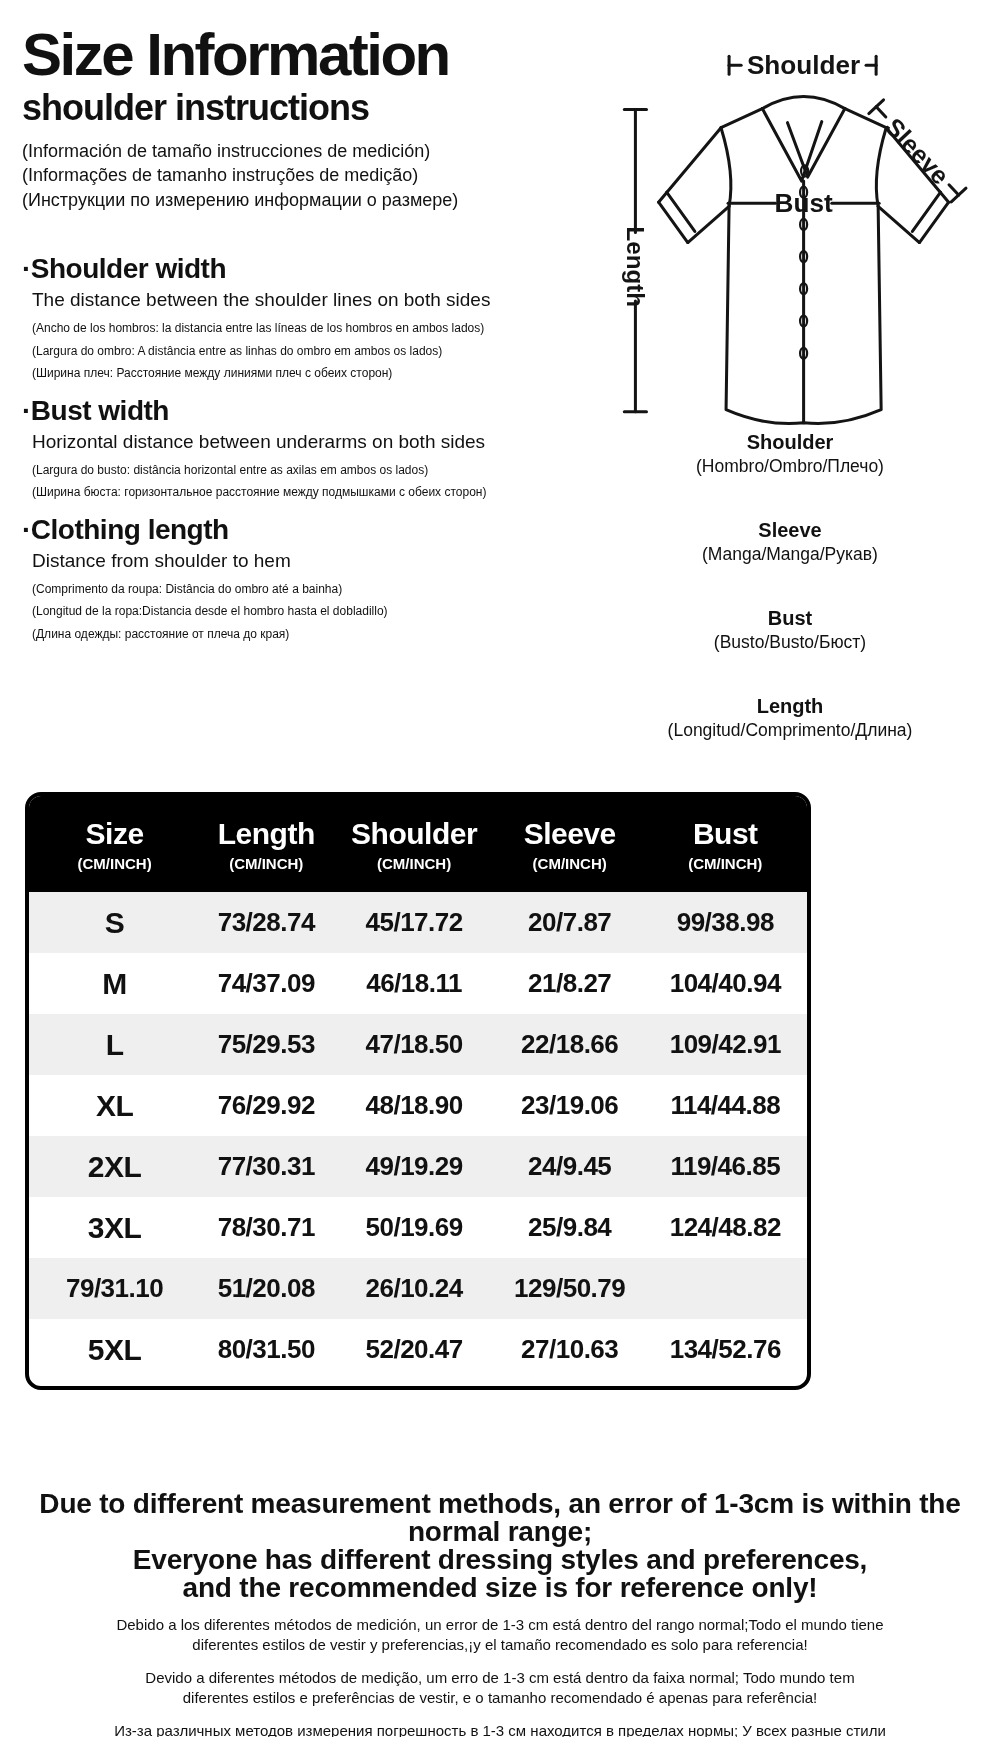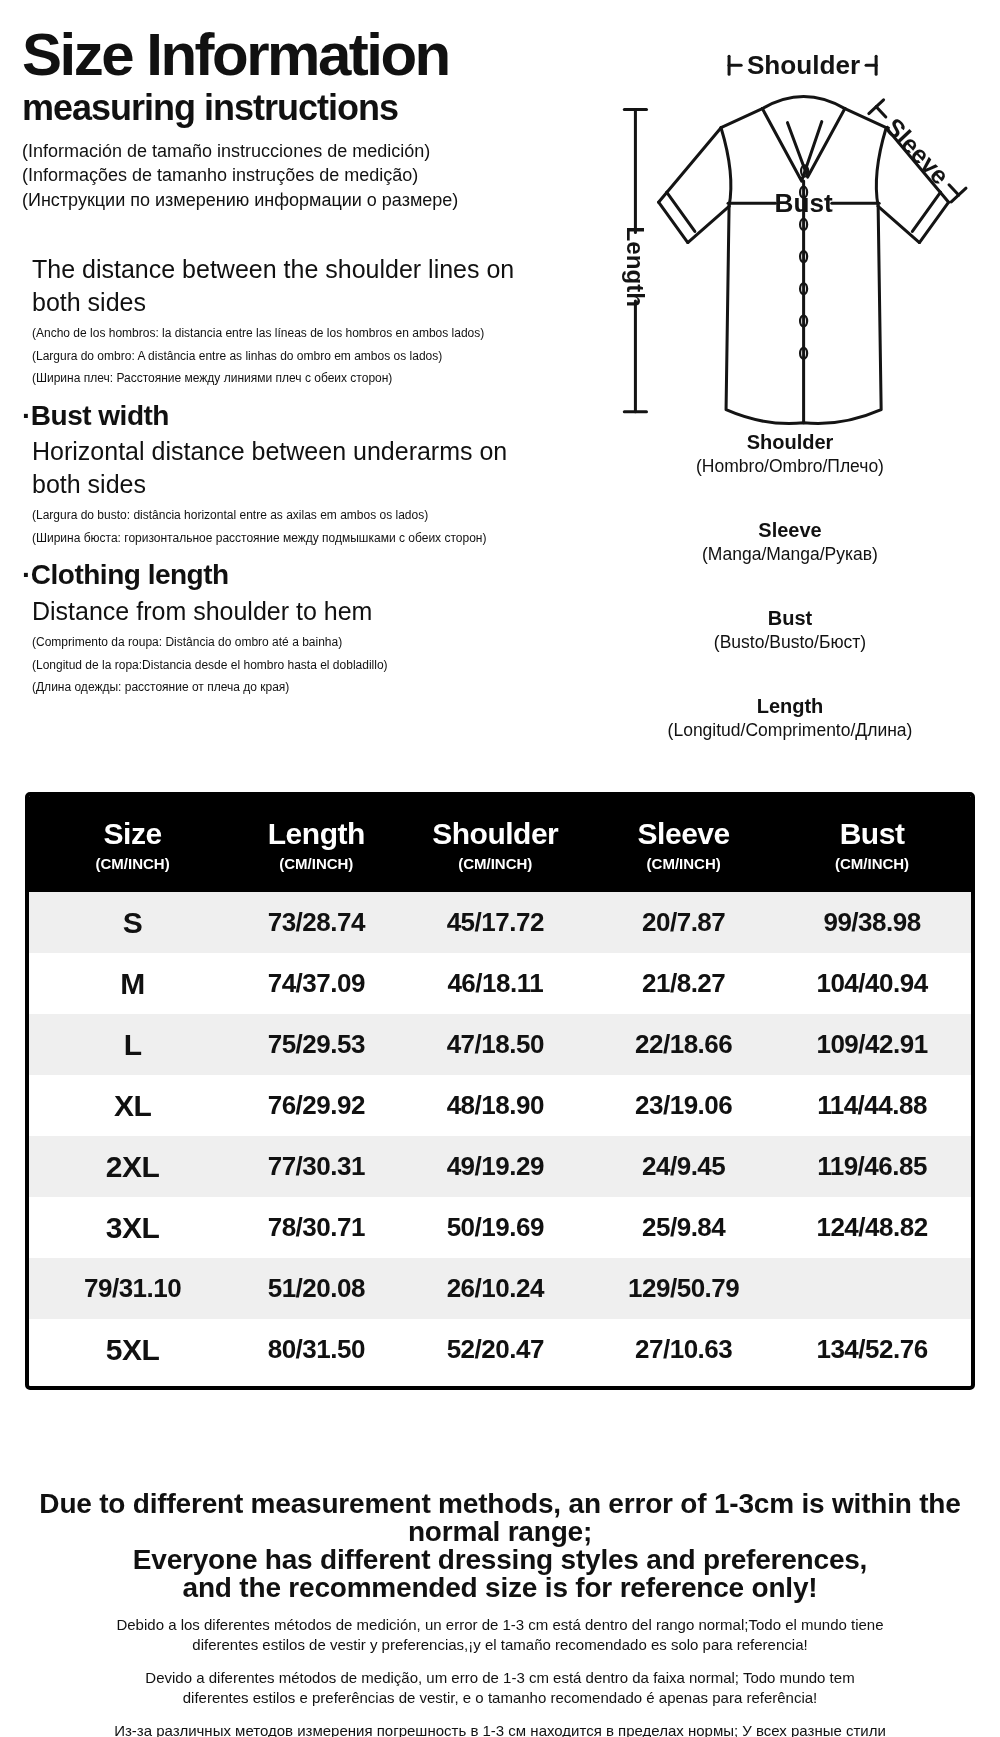--- a/index.html
+++ b/index.html
@@ -8,33 +8,33 @@
     font-family:"Liberation Sans",sans-serif;color:#111;overflow:hidden;
   }
   
   .left-col{position:absolute;left:22px;top:24px;width:510px;}
   .title{font-size:60px;font-weight:bold;letter-spacing:-2.5px;line-height:1.02;margin:0;}
   .subtitle{font-size:36px;font-weight:bold;letter-spacing:-1px;line-height:1.15;margin:2px 0 10px 0;}
   .title-trans div{font-size:18px;line-height:1.38;}
   .section{margin-top:40px;}
   .section + .section{margin-top:14px;}
   .sec-head{font-size:28px;font-weight:bold;letter-spacing:-0.5px;line-height:1.15;}
-  .sec-desc{font-size:25px;margin:3px 0 0 10px;line-height:1.3;}
+  .sec-desc{font-size:19px;margin:3px 0 0 10px;line-height:1.3;}
   .sec-trans{font-size:12px;line-height:1.22;margin:8px 0 0 10px;max-width:468px;}
   
   .shirt-svg{position:absolute;left:577px;top:28px;width:423px;height:423px;}
   .shirt-svg text{font-family:"Liberation Sans",sans-serif;font-weight:bold;fill:#141414;}
   .legend{position:absolute;left:575px;top:430px;width:430px;text-align:center;}
   .legend-item{margin-bottom:41px;}
   .legend-term{font-size:20px;font-weight:bold;line-height:1.2;}
   .legend-trans{font-size:17.5px;margin-top:2px;line-height:1.2;}
   
   .size-table{
-    position:absolute;left:25px;top:792px;width:950px;height:598px;
-    border:4px solid #000;border-radius:5px;overflow:hidden;
+    position:absolute;left:25px;top:792px;width:786px;height:598px;
+    border:4px solid #000;border-radius:16px;overflow:hidden;
     box-sizing:border-box;background:#fff;
   }
   .thead{height:96px;background:#000;color:#fff;display:grid;
     grid-template-columns:22% 17% 21% 19% 21%;align-items:center;}
   .th{text-align:center;}
   .th .name{font-size:30px;font-weight:bold;letter-spacing:-0.5px;line-height:1.1;}
   .th .unit{font-size:15px;font-weight:bold;margin-top:5px;}
   .trow{display:grid;grid-template-columns:22% 17% 21% 19% 21%;height:61px;
     align-items:center;text-align:center;font-weight:bold;}
   .trow:nth-child(odd){background:#efefef;}
@@ -43,28 +43,29 @@
   
   .disclaimer{position:absolute;left:0;top:1490px;width:1000px;text-align:center;}
   .d-bold div{font-size:28px;font-weight:bold;line-height:28px;letter-spacing:-0.2px;}
   .d-para{margin-top:13px;font-size:15px;line-height:20px;}
 </style>
 </head>
 <body>
 
 <div class="left-col">
   <h1 class="title">Size Information</h1>
-  <div class="subtitle">measuring instructions</div>
+  <div class="subtitle">shoulder instructions</div>
   <div class="title-trans">
     <div>(Información de tamaño instrucciones de medición)</div>
     <div>(Informações de tamanho instruções de medição)</div>
     <div>(Инструкции по измерению информации о размере)</div>
   </div>
 
   <div class="section">
+    <div class="sec-head"><span>·</span><span>Shoulder width</span></div>
     <div class="sec-desc">The distance between the shoulder lines on both sides</div>
     <div class="sec-trans">(Ancho de los hombros: la distancia entre las líneas de los hombros en ambos lados)</div>
     <div class="sec-trans">(Largura do ombro: A distância entre as linhas do ombro em ambos os lados)</div>
     <div class="sec-trans">(Ширина плеч: Расстояние между линиями плеч с обеих сторон)</div>
   </div>
 
   <div class="section">
     <div class="sec-head"><span>·</span><span>Bust width</span></div>
     <div class="sec-desc">Horizontal distance between underarms on both sides</div>
     <div class="sec-trans">(Largura do busto: distância horizontal entre as axilas em ambos os lados)</div>

